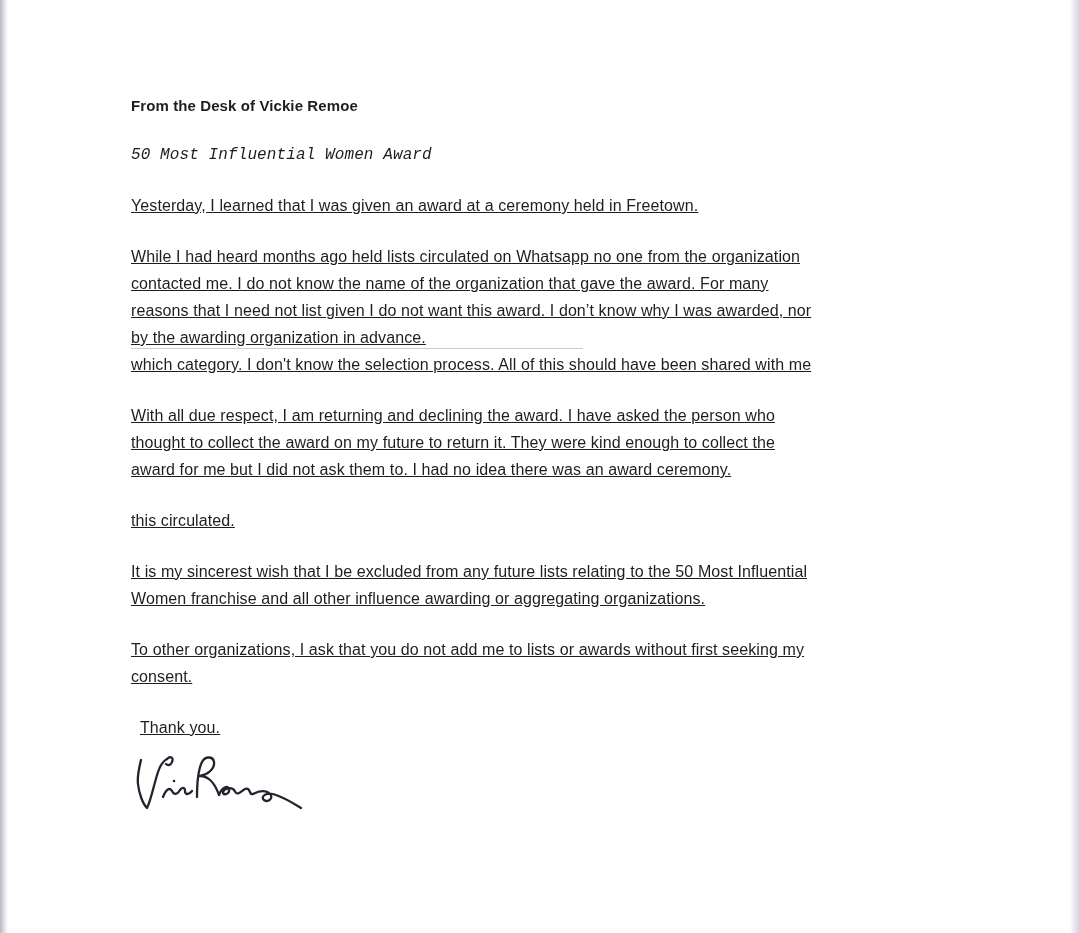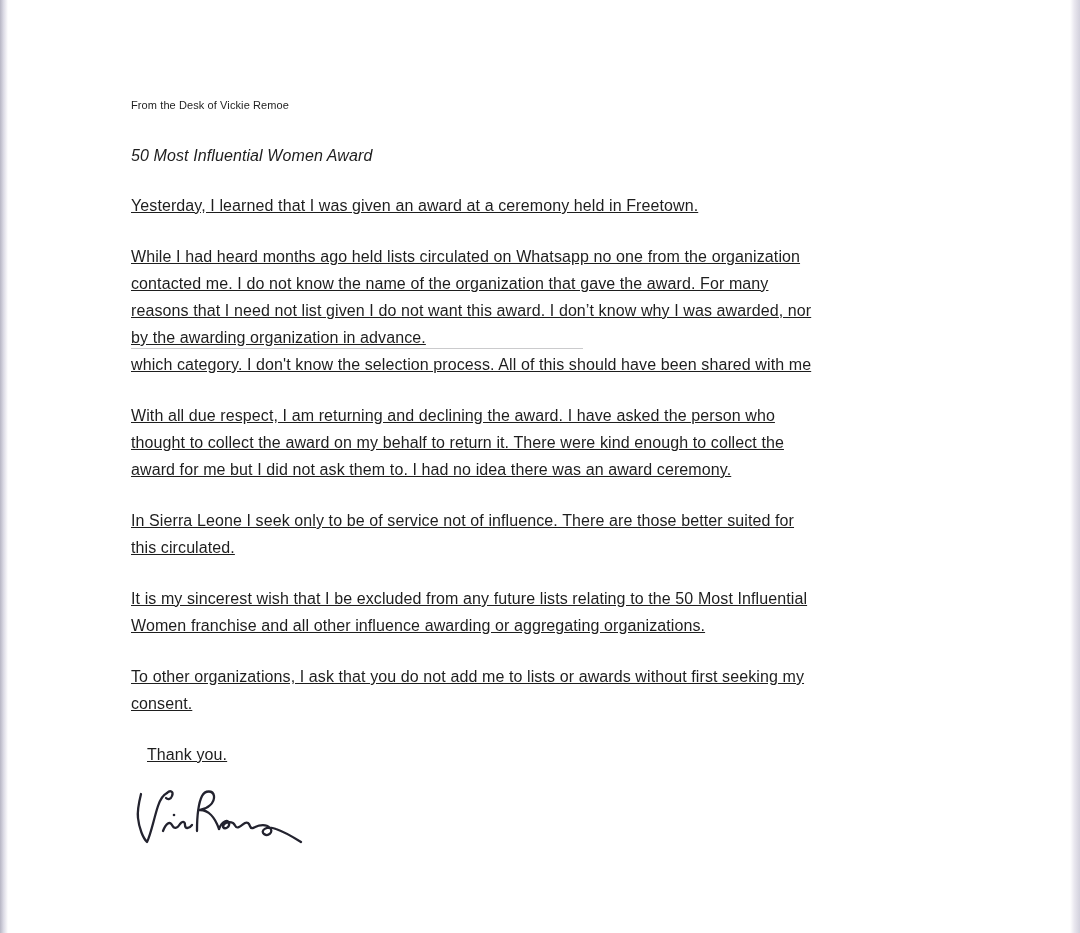--- a/index.html
+++ b/index.html
@@ -34,34 +34,35 @@
     position: absolute;
     left: 131px;
     top: 92px;
     width: 830px;
     color: #1e1e1e;
     font-size: 16px;
     line-height: 27px;
     letter-spacing: 0.1px;
   }
   .heading {
-    font-size: 11px;
-    font-weight: normal;
+    font-size: 15px;
+    font-weight: bold;
     margin: 0 0 23px 0;
     line-height: 27px;
   }
   .subject {
     font-style: italic;
     margin: 0 0 23px 0;
+    font-family: Liberation Mono, monospace;
   }
   .para {
     margin: 0 0 24px 0;
   }
   .closing {
-    margin: 16px;
+    margin: 9px;
   }
   .line {
     white-space: nowrap;
     position: relative;
     text-decoration: underline;
   }
   
   .artifact::after {
     content: "";
     position: absolute;
@@ -96,26 +97,25 @@
     <div class="para">
       <div class="line">While I had heard months ago held lists circulated on Whatsapp no one from the organization</div>
       <div class="line">contacted me. I do not know the name of the organization that gave the award. For many</div>
       <div class="line">reasons that I need not list given I do not want this award. I don’t know why I was awarded, nor</div>
       <div class="line artifact">by the awarding organization in advance.</div>
       <div class="line">which category. I don't know the selection process. All of this should have been shared with me</div>
     </div>
 
     <div class="para">
       <div class="line">With all due respect, I am returning and declining the award. I have asked the person who</div>
-      <div class="line">thought to collect the award on my behalf to return it. There were kind enough to collect the</div>
+      <div class="line">thought to collect the award on my future to return it. They were kind enough to collect the</div>
       <div class="line">award for me but I did not ask them to. I had no idea there was an award ceremony.</div>
     </div>
 
     <div class="para">
-      <div class="line">In Sierra Leone I seek only to be of service not of influence. There are those better suited for</div>
       <div class="line">this circulated.</div>
     </div>
 
     <div class="para">
       <div class="line">It is my sincerest wish that I be excluded from any future lists relating to the 50 Most Influential</div>
       <div class="line">Women franchise and all other influence awarding or aggregating organizations.</div>
     </div>
 
     <div class="para">
       <div class="line">To other organizations, I ask that you do not add me to lists or awards without first seeking my</div>

